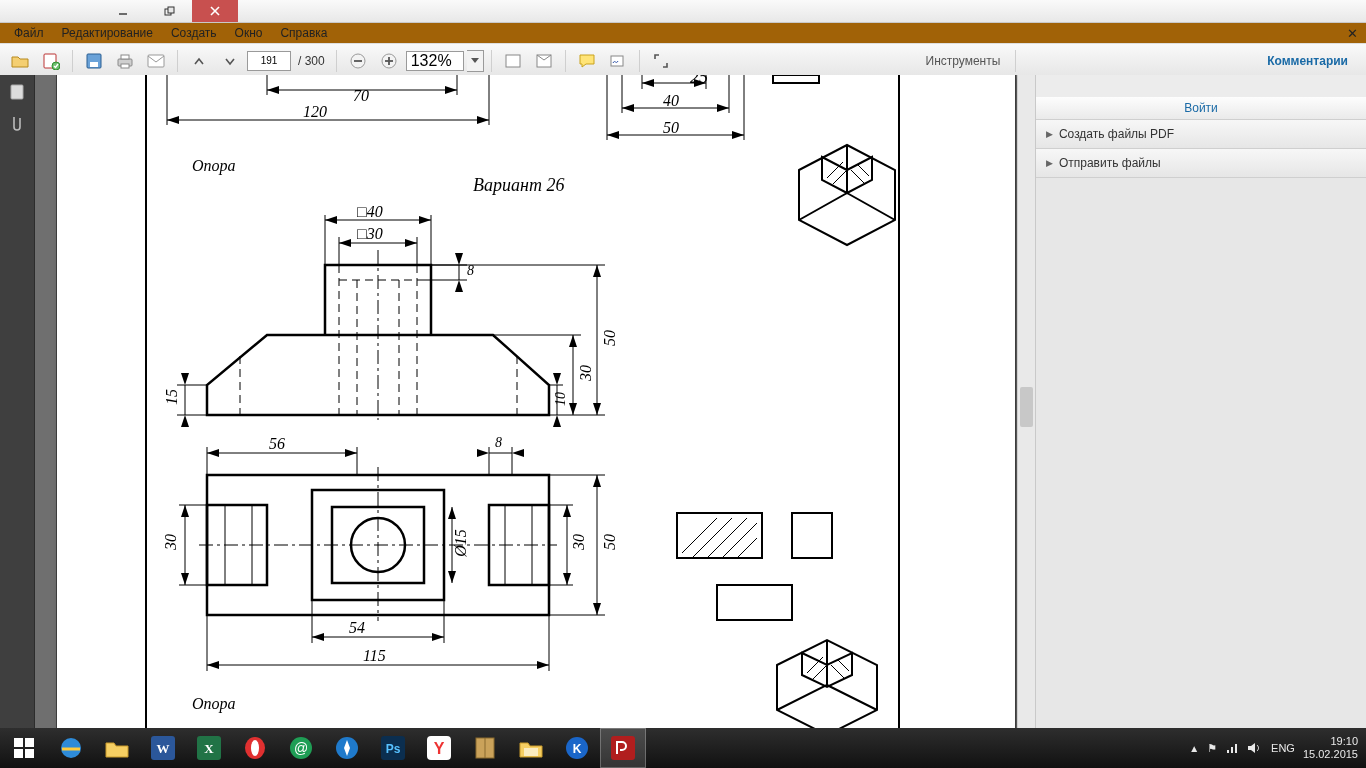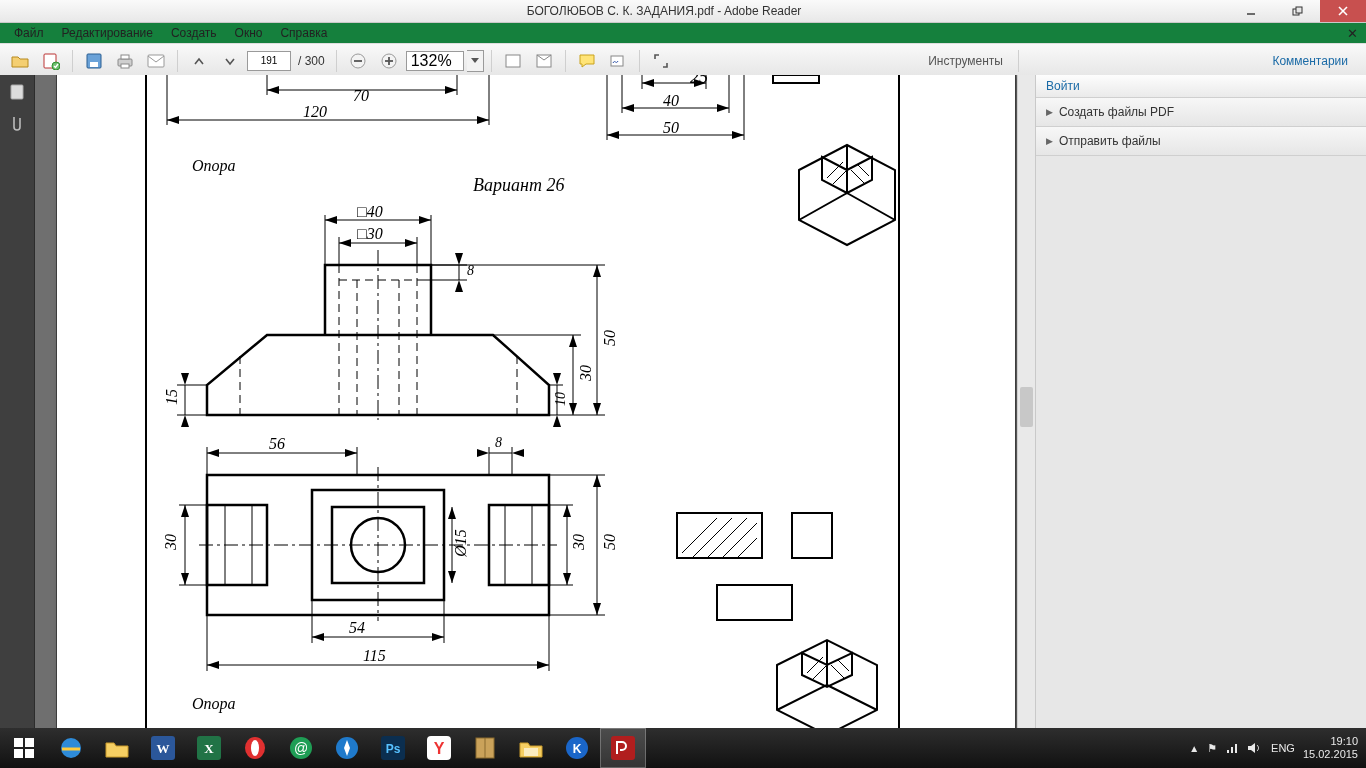--- a/index.html
+++ b/index.html
@@ -7,60 +7,60 @@
   
   .titlebar { height:22px; background:linear-gradient(#fafafa,#e8e8e8);
     display:flex; align-items:center; border-bottom:1px solid #c9c9c9; }
   .title { flex:1; text-align:center; color:#333; font-size:12px; }
   .winbtns { display:flex; height:22px; }
   .winbtn { width:46px; display:flex; align-items:center; justify-content:center;
     color:#333; }
   .winbtn svg { display:block; }
   .winbtn.close { background:#c8504f; color:#fff; }
 
-  .menubar { height:20px; background:#15803d; border-bottom:1px solid #dedede;
+  .menubar { height:20px; background:#a16207; border-bottom:1px solid #dedede;
     display:flex; align-items:center; padding-left:6px; gap:2px; color:#222; }
   .menubar .menu { padding:2px 8px; }
   .menubar .closex { margin-left:auto; margin-right:8px; font-size:13px; cursor:default; }
 
   .toolbar { height:33px; background:linear-gradient(#f9f9f9,#e6e6e6);
     border-bottom:1px solid #c9c9c9; display:flex; align-items:center; padding:0 6px; gap:3px; }
   .tbtn { width:26px; height:26px; display:flex; align-items:center; justify-content:center;
     border:1px solid transparent; border-radius:3px; }
   .tsep { width:1px; height:22px; background:#cfcfcf; margin:0 4px; }
   .pagefield { width:38px; height:18px; border:1px solid #9a9a9a; background:#fff;
     text-align:center; font-size:10px; padding:0 2px; }
   .pagecount { color:#333; margin:0 4px; }
   .zoomfield { width:48px; height:18px; border:1px solid #9a9a9a; background:#fff;
     text-align:left; font-size:16px; padding:0 4px; }
   .zoomdd { width:16px; height:20px; border:1px solid #9a9a9a; border-left:none;
     display:flex; align-items:center; justify-content:center; background:#f3f3f3; }
   .rpanel-btn { margin-left:auto; padding:5px 12px; color:#555; }
-  .rpanel-btn.active { color:#1a6aa6; font-weight:normal; }
+  .rpanel-btn.active { color:#1a6aa6; font-weight:bold; }
   .rsep { width:1px; height:22px; background:#cfcfcf; }
 
   
   .workspace { position:absolute; top:75px; left:0; right:0; bottom:40px; display:flex; }
   .leftstrip { width:34px; background:#3f3f3f; border-right:1px solid #2c2c2c;
     display:flex; flex-direction:column; align-items:center; padding-top:6px; gap:10px; }
   .leftstrip .ls { width:22px; height:22px; display:flex; align-items:center; justify-content:center; }
 
   .docarea { flex:1; background:#6f6f6f; position:relative; overflow:hidden; }
   .page { position:absolute; top:0; left:22px; width:958px; height:653px; background:#fff;
     box-shadow:0 0 0 1px #3d3d3d, 2px 2px 5px rgba(0,0,0,.4); }
   .vtrack { position:absolute; right:0; top:0; bottom:0; width:17px; background:#e9e9e9;
     border-left:1px solid #cfcfcf; }
   .vthumb { position:absolute; left:2px; right:2px; top:312px; height:40px;
     background:#c8c8c8; border-radius:2px; }
 
   
   .sidepanel { width:330px; background:#ececec; border-left:1px solid #c9c9c9;
     display:flex; flex-direction:column; font-size:12px; }
-  .sp-login { text-align:left; color:#1a6aa6; padding:4px 10px;
-    background:linear-gradient(#fdfdfd,#eaeaea); border-bottom:1px solid #cfcfcf; }
+  .sp-login { text-align:center; color:#1a6aa6; padding:4px 10px;
+    background:linear-gradient(#fdfdfd,#eaeaea); border-bottom:1px solid #cfcfcf;margin-top:22px; }
   .sp-acc { padding:7px 10px; background:linear-gradient(#f7f7f7,#e6e6e6);
     border-bottom:1px solid #cfcfcf; display:flex; align-items:center; gap:6px; color:#333;}
   .sp-acc .tri { font-size:9px; color:#666; }
   .sp-fill { flex:1; background:#e7e7e7; }
 
   
   .pg { position:absolute; font-family:"Times New Roman", serif; font-style:italic;
     font-size:16px; color:#000; }
 
   
@@ -75,21 +75,20 @@
   .tray .clock { text-align:right; line-height:13px; }
 
   
   .ic { display:block; }
 </style>
 </head>
 <body>
 
 <div class="titlebar">
   <div style="width:100px"></div>
-  <div class="title">БОГОЛЮБОВ С. К. ЗАДАНИЯ.pdf - Adobe Reader</div>
   <div class="winbtns">
     <div class="winbtn">
       <svg class="ic" width="10" height="10">
           <line x1="1" y1="8" x2="9" y2="8" stroke="#333" stroke-width="1.4"></line>
         </svg>
     </div>
     <div class="winbtn">
       <svg class="ic" width="11" height="10">
         <rect x="1" y="3" width="6" height="6" fill="none" stroke="#333"></rect>
         <rect x="4" y="1" width="6" height="6" fill="#e8e8e8" stroke="#333"></rect>

